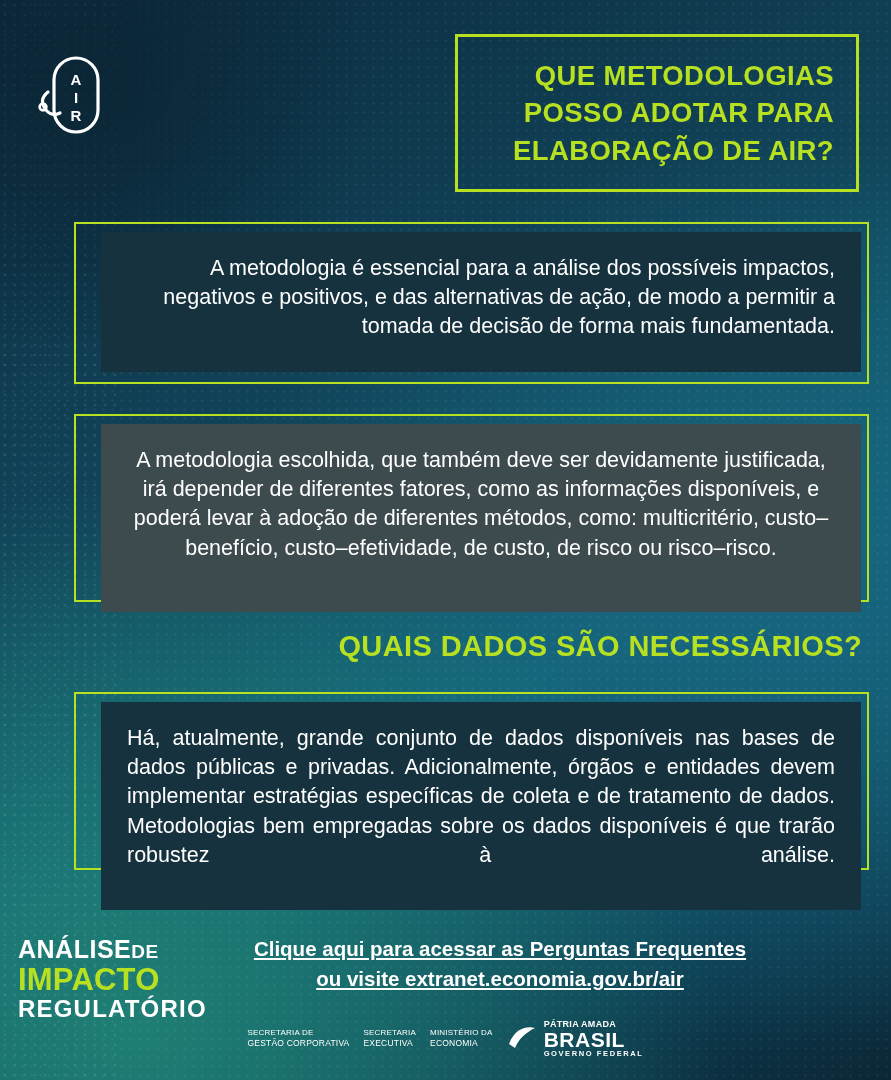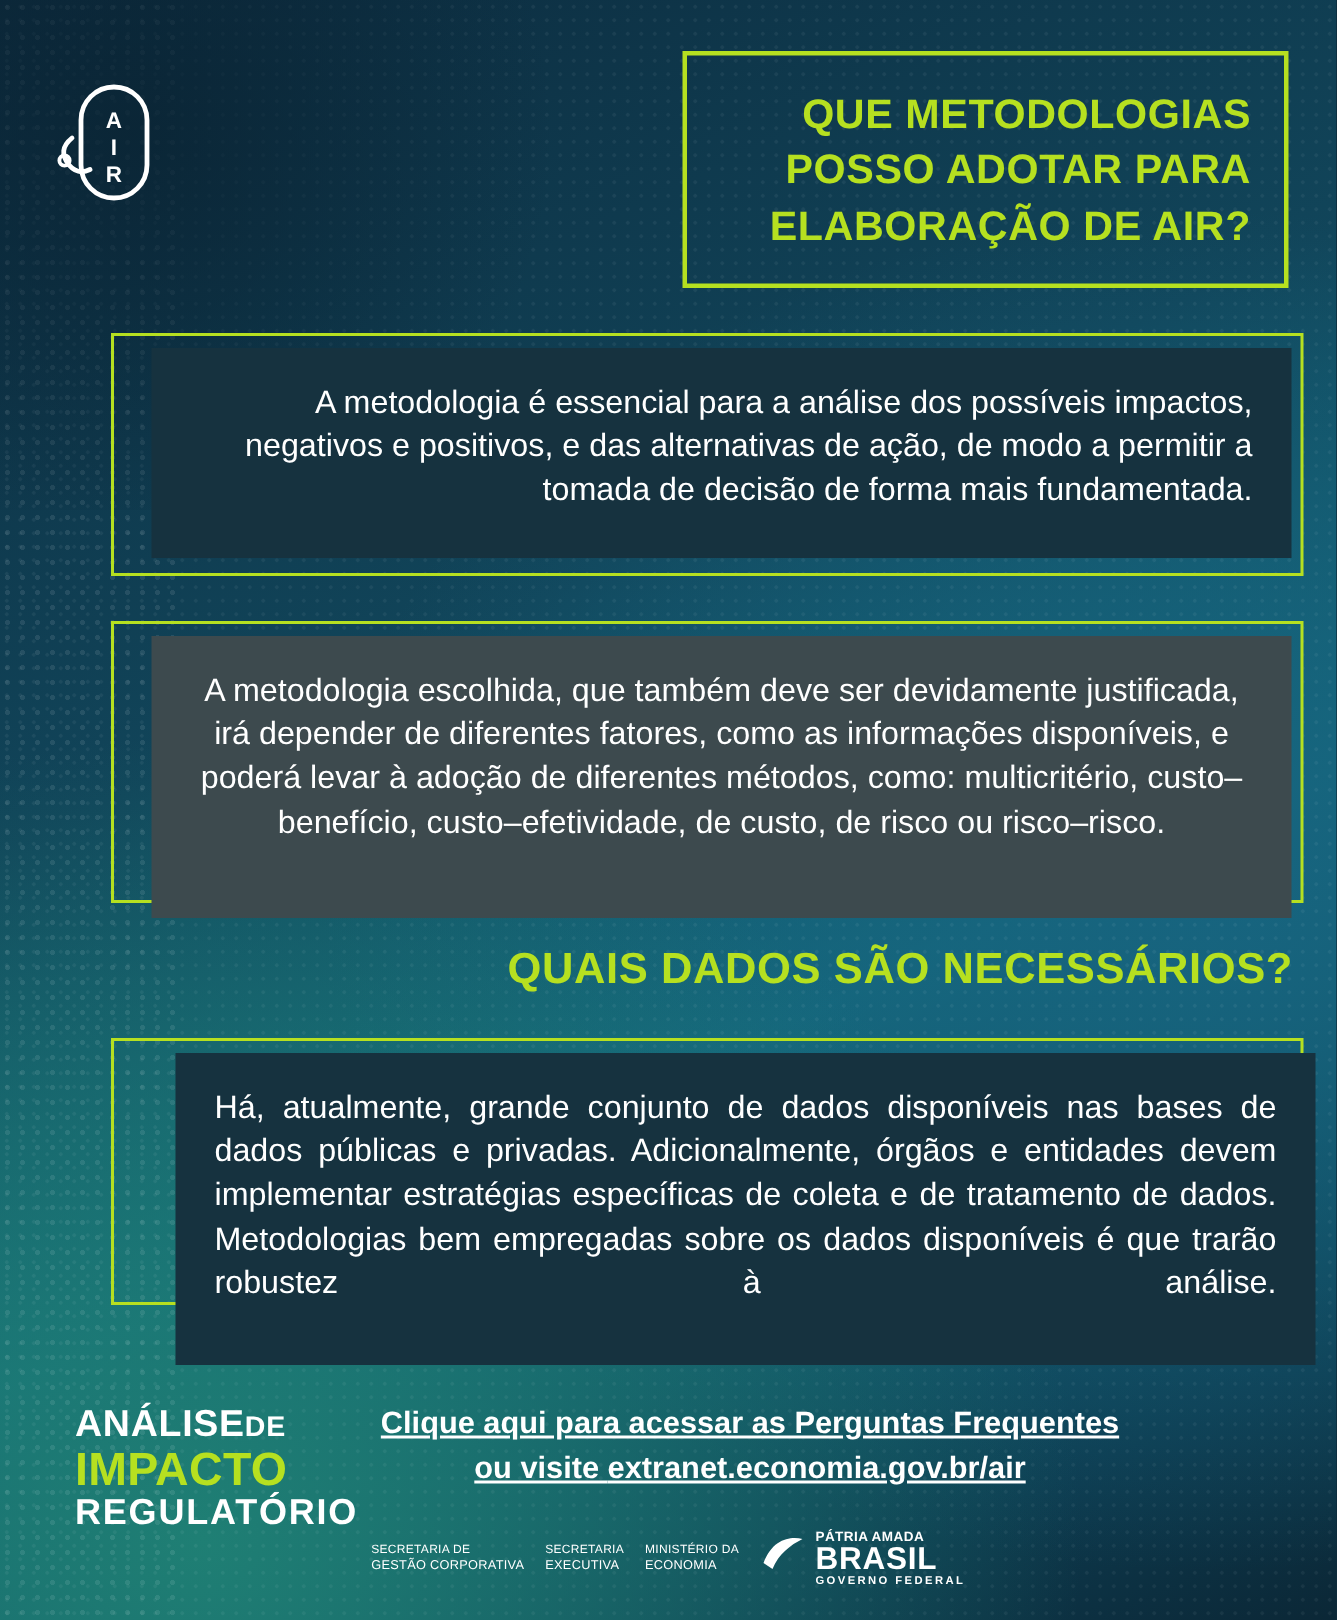--- a/index.html
+++ b/index.html
@@ -107,38 +107,38 @@
   .t-just { text-align: justify; text-align-last: justify; }
 
   
   #card1-frame { left: 74px;  top: 222px; width: 795px; height: 162px; }
   #card1-body  { left: 101px; top: 232px; width: 760px; height: 140px; }
   
   #card2-frame { left: 74px;  top: 414px; width: 795px; height: 188px; }
   #card2-body  { left: 101px; top: 424px; width: 760px; height: 188px; }
   
   #card3-frame { left: 74px;  top: 692px; width: 795px; height: 178px; }
-  #card3-body  { left: 117px; top: 702px; width: 760px; height: 208px; }
+  #card3-body  { left: 101px; top: 702px; width: 760px; height: 208px; }
 
   .section-title {
     position: absolute;
     left: 0; top: 630px;
     width: 862px;
     text-align: right;
     color: #b6e020;
     font-weight: bold;
     font-size: 29px;
     letter-spacing: 0.4px;
     text-transform: uppercase;
   }
 
   
   .footer-logo {
     position: absolute;
-    left: 50px; top: 936px;
+    left: 18px; top: 936px;
     color: #ffffff;
     font-weight: bold;
     font-size: 25px;
     line-height: 1.07;
     letter-spacing: 0.5px;
     text-transform: uppercase;
   }
   .footer-logo .fl1 { font-size: 25px; }
   .footer-logo .fl1 .de { font-size: 19px; font-weight: bold; }
   .footer-logo .fl2 { color: #b6e020; font-size: 31px; letter-spacing: 0.2px; }
@@ -167,21 +167,21 @@
     gap: 14px;
   }
   .gov-text {
     color: #ffffff;
     font-size: 8px;
     font-weight: normal;
     line-height: 1.25;
     letter-spacing: 0.2px;
   }
   .gov-text .big { font-size: 8.5px; }
-  .brasil-block { display: flex; gap: 7px; }
+  .brasil-block { display: flex; align-items: center; gap: 7px; }
   .brasil-text {
     color: #ffffff;
     line-height: 1.0;
     text-align: left;
   }
   .brasil-text .t1 { font-size: 9px; font-weight: bold; letter-spacing: 0.3px; }
   .brasil-text .t2 { font-size: 21px; font-weight: bold; letter-spacing: 0.5px; }
   .brasil-text .t3 { font-size: 7.5px; font-weight: bold; letter-spacing: 1.6px; }
 </style>
 </head>

